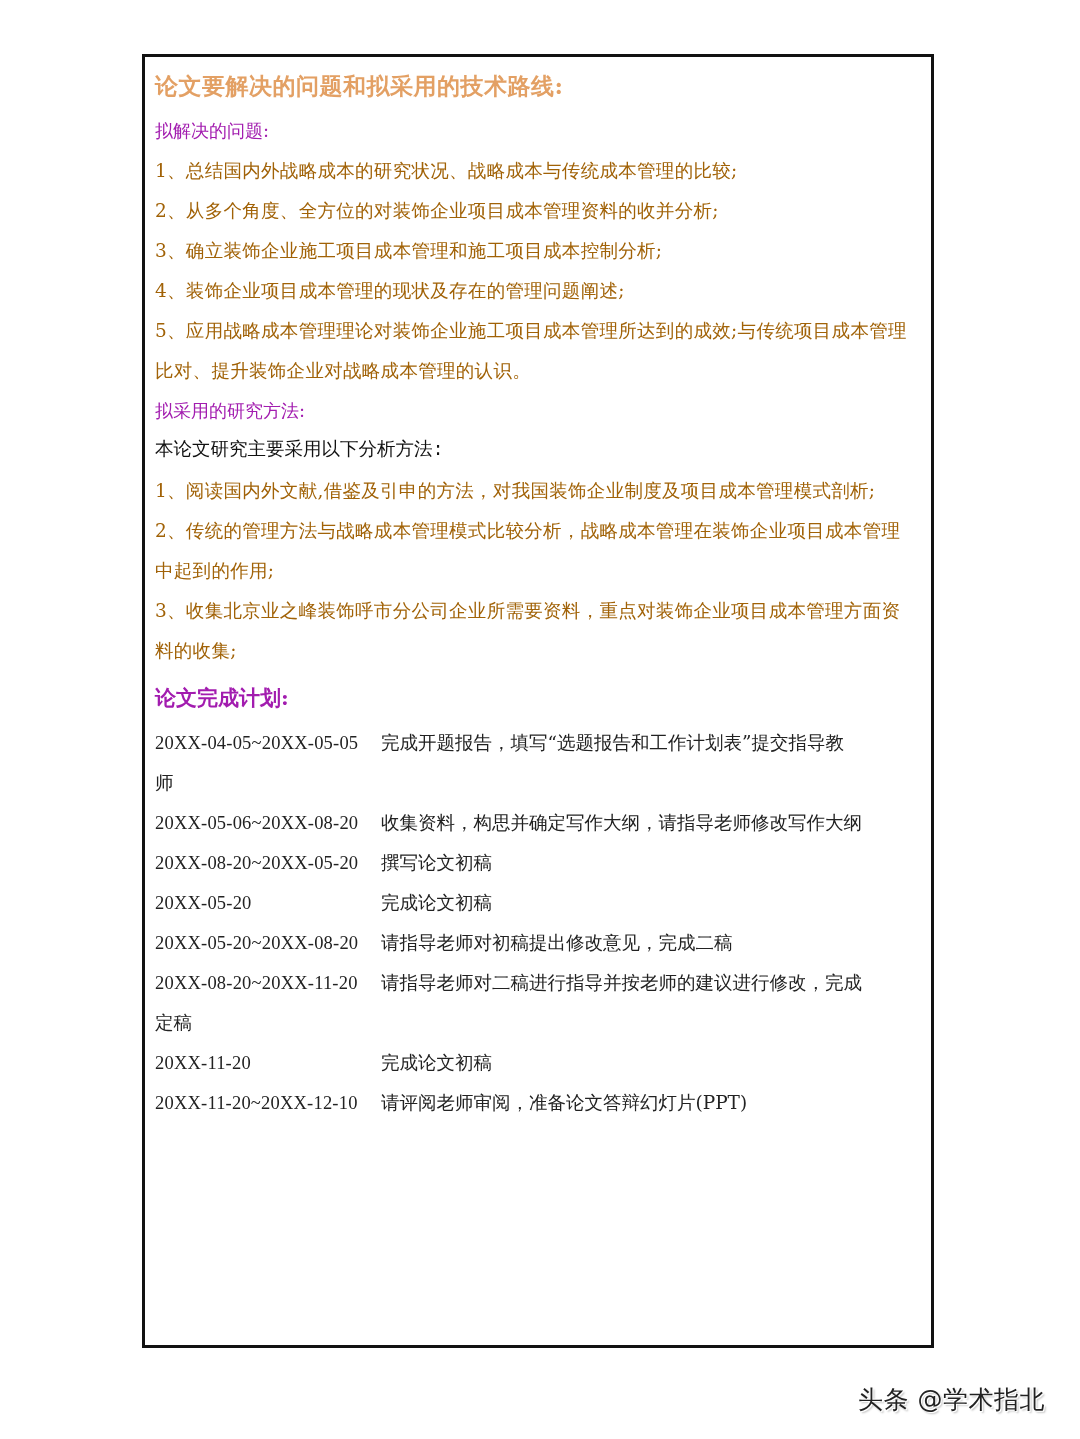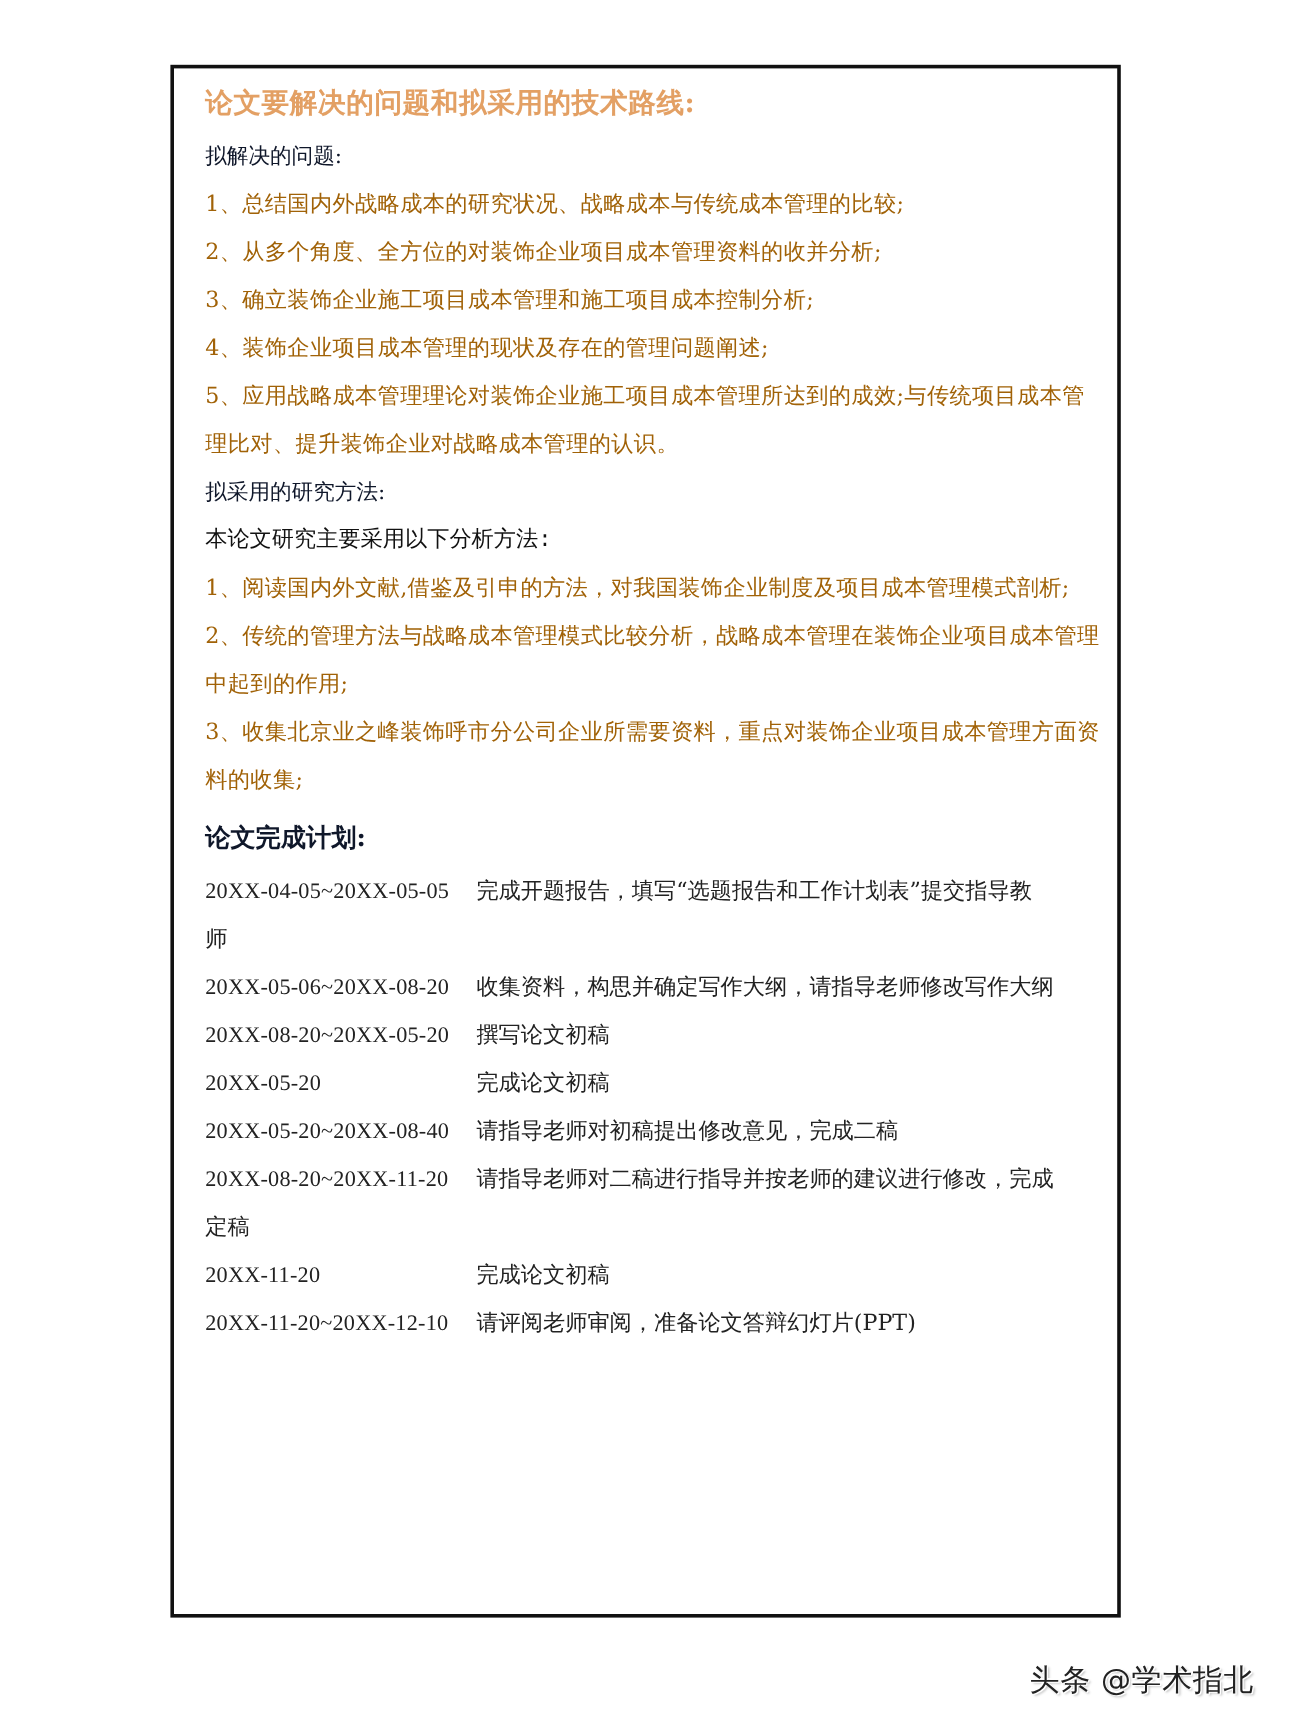--- a/index.html
+++ b/index.html
@@ -22,34 +22,33 @@
       width: 786px;
       height: 1288px;
       border: 3px solid #111111;
       box-sizing: content-box;
     }
     .content {
       position: absolute;
       left: 10px;
       top: 8px;
       right: 14px;
-      margin-left: 16px;
     }
     .main-heading {
       font-size: 23px;
       font-weight: bold;
       color: #e3a064;
       height: 42px;
       line-height: 42px;
       letter-spacing: 0.5px;
       margin-bottom: 4px;
     }
     .sub-heading {
       font-size: 18px;
-      color: #0f172a;
+      color: #a21caf;
       height: 40px;
       line-height: 40px;
     }
     .sub-heading.strong {
       font-size: 21px;
       font-weight: bold;
       height: 50px;
       line-height: 50px;
       margin-top: 2px;
     }
@@ -136,21 +135,21 @@
       <span class="plan-date">20XX-08-20~20XX-05-20</span>
       <span class="plan-desc">撰写论文初稿</span>
     </div>
 
     <div class="plan-row">
       <span class="plan-date">20XX-05-20</span>
       <span class="plan-desc">完成论文初稿</span>
     </div>
 
     <div class="plan-row">
-      <span class="plan-date">20XX-05-20~20XX-08-40</span>
+      <span class="plan-date">20XX-05-20~20XX-08-20</span>
       <span class="plan-desc">请指导老师对初稿提出修改意见，完成二稿</span>
     </div>
 
     <div class="plan-row">
       <span class="plan-date">20XX-08-20~20XX-11-20</span>
       <span class="plan-desc">请指导老师对二稿进行指导并按老师的建议进行修改，完成</span>
     </div>
     <div class="plan-wrap">定稿</div>
 
     <div class="plan-row">

